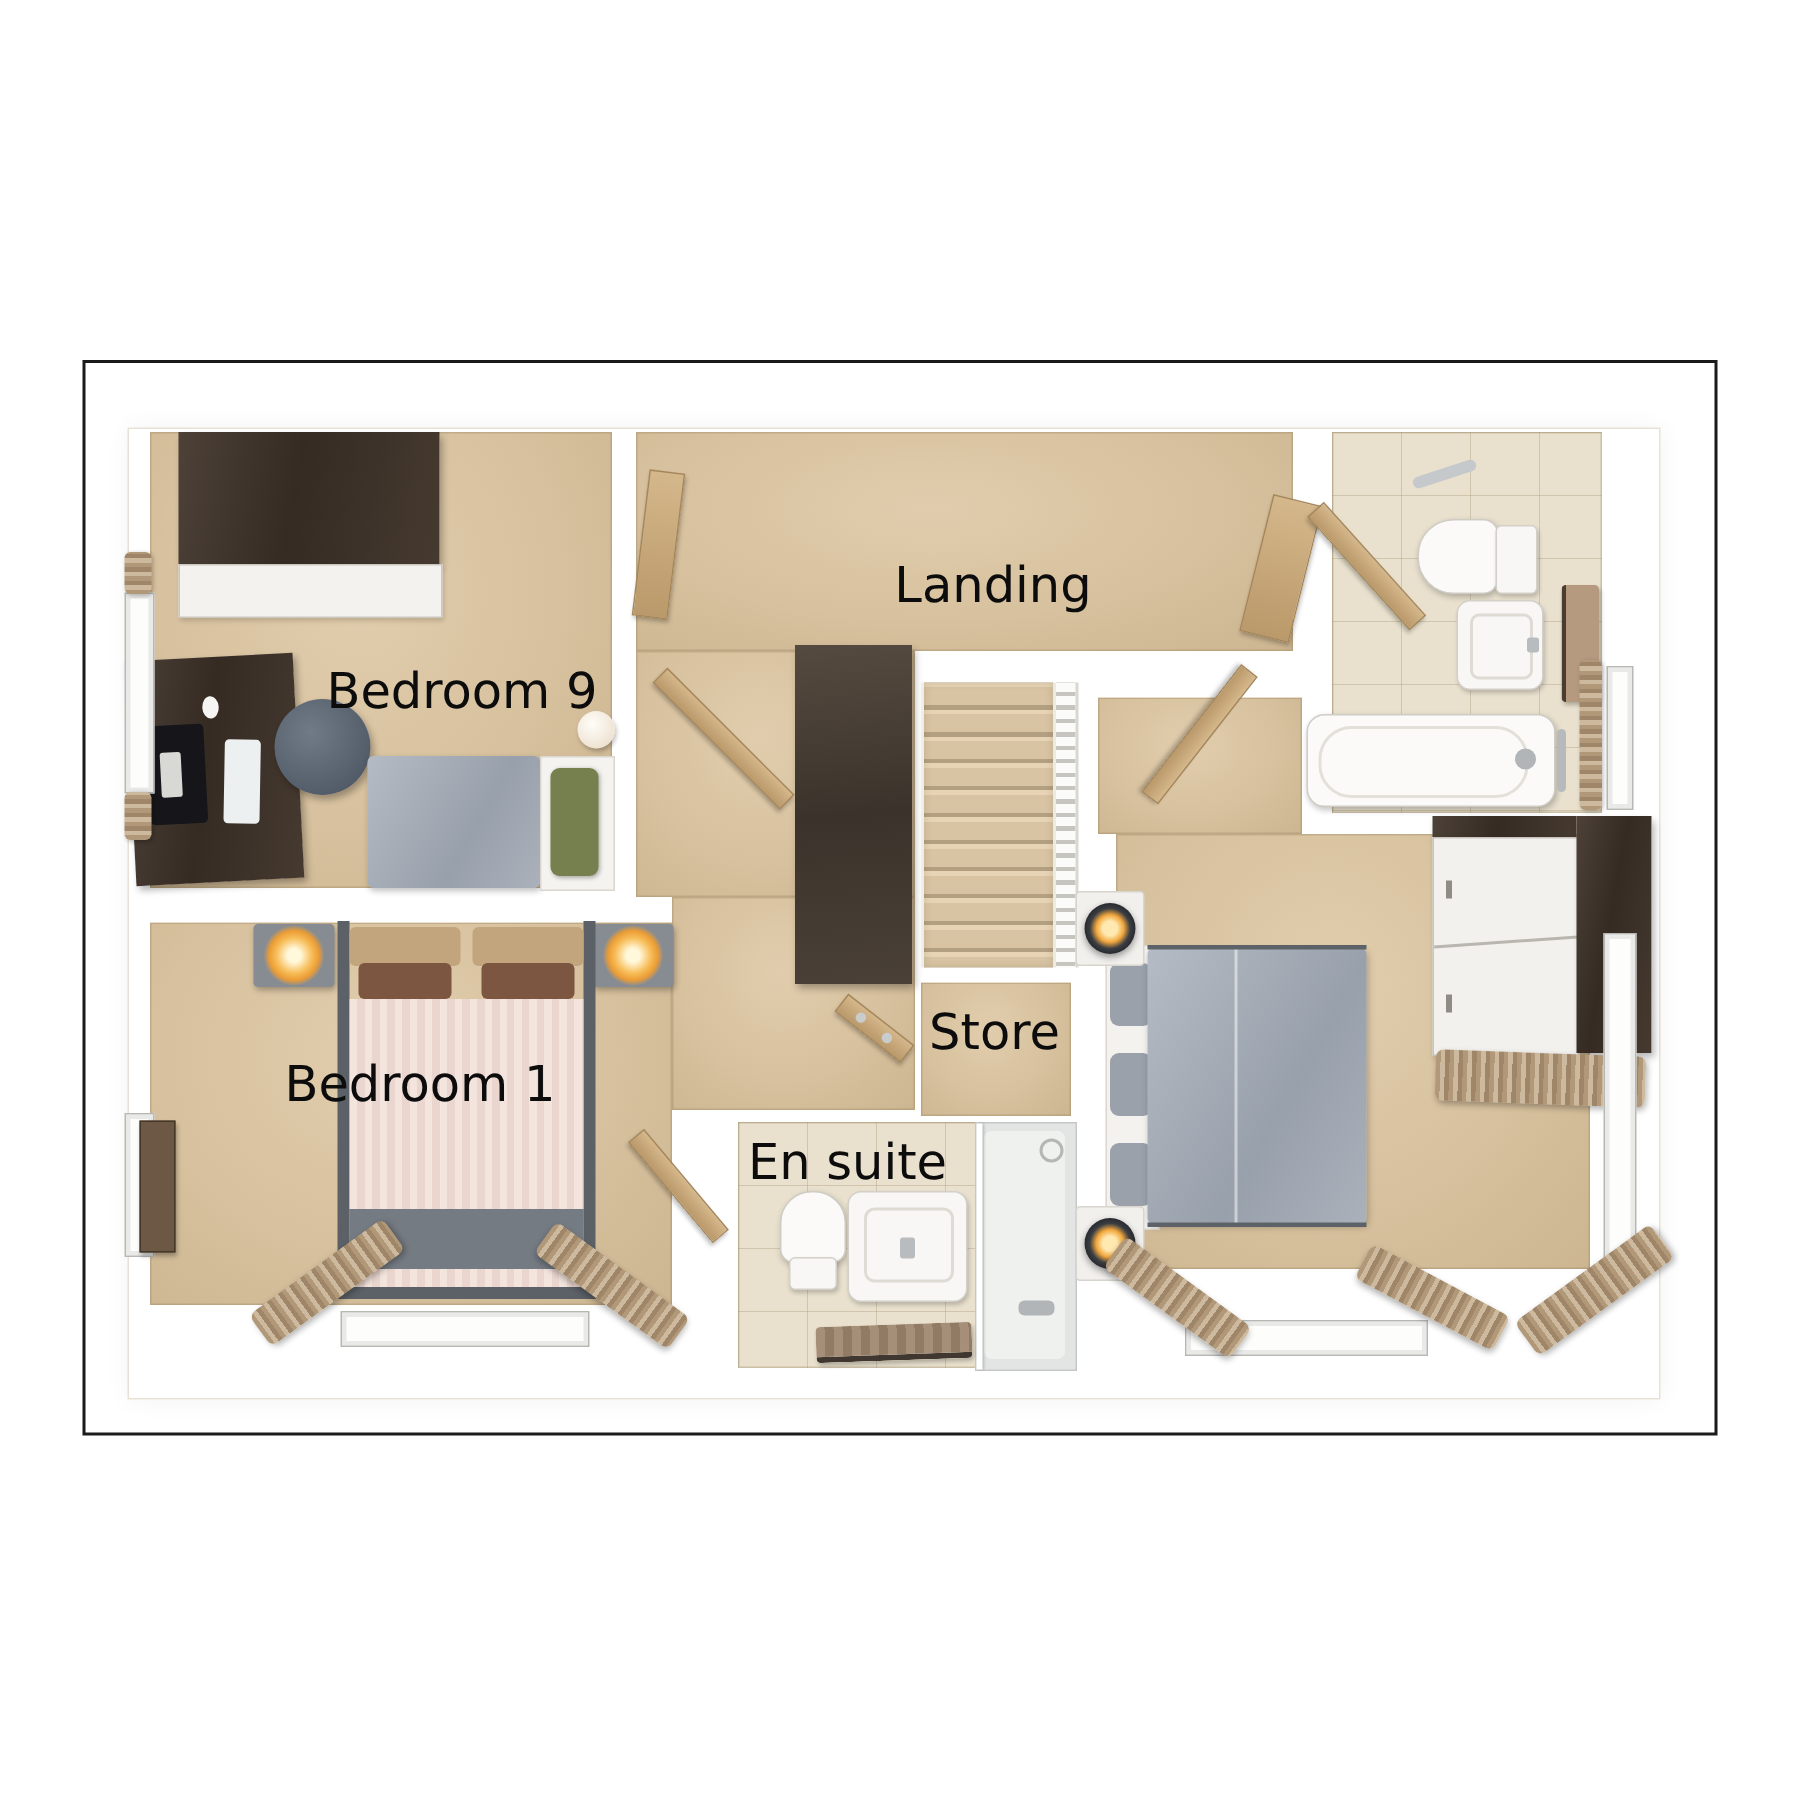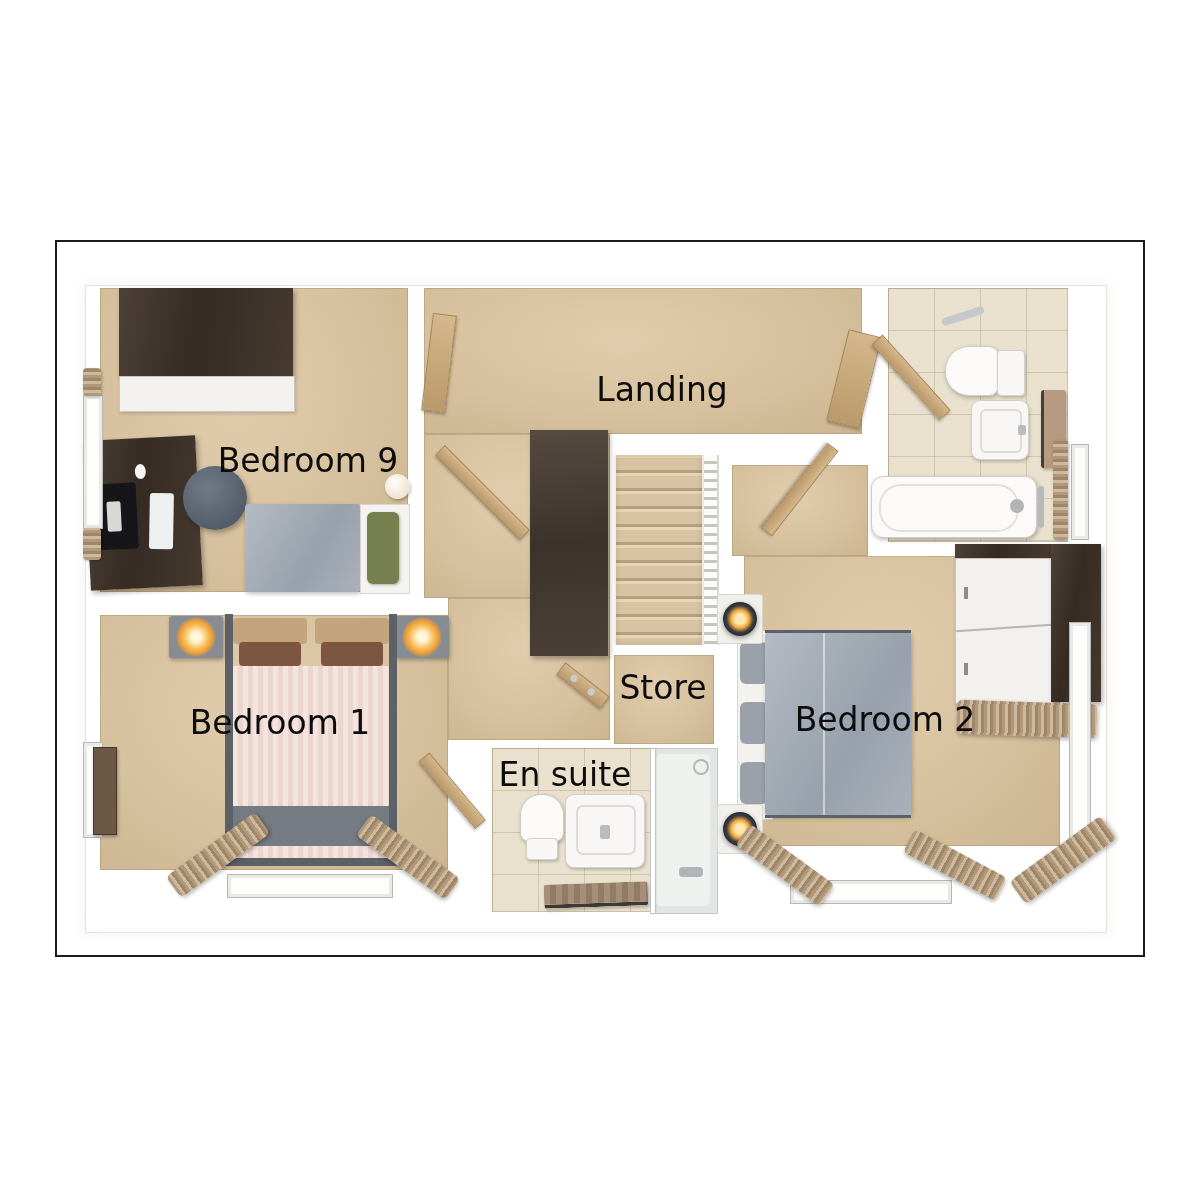--- a/index.html
+++ b/index.html
@@ -188,16 +188,15 @@
     <div class="abs window" style="left:733px;top:638px;width:160px;height:22px;"></div>
     <div class="abs curtain" style="left:676px;top:610px;width:104px;height:26px;transform:rotate(36deg);"></div>
     <div class="abs curtain" style="left:846px;top:610px;width:104px;height:26px;transform:rotate(28deg);"></div>
     <div class="abs curtain" style="left:950px;top:604px;width:112px;height:28px;transform:rotate(-36deg);"></div>
 
     <div class="label" style="left:605px;top:148px;">Landing</div>
     <div class="label" style="left:251px;top:219px;">Bedroom 9</div>
     <div class="label" style="left:223px;top:481px;">Bedroom 1</div>
     <div class="label" style="left:606px;top:446px;">Store</div>
     <div class="label" style="left:508px;top:533px;">En suite</div>
-    <div class="label" style="left:828px;top:478px;">Bedroom 2</div>
 
   </div>
 </div>
 
 </body></html>

